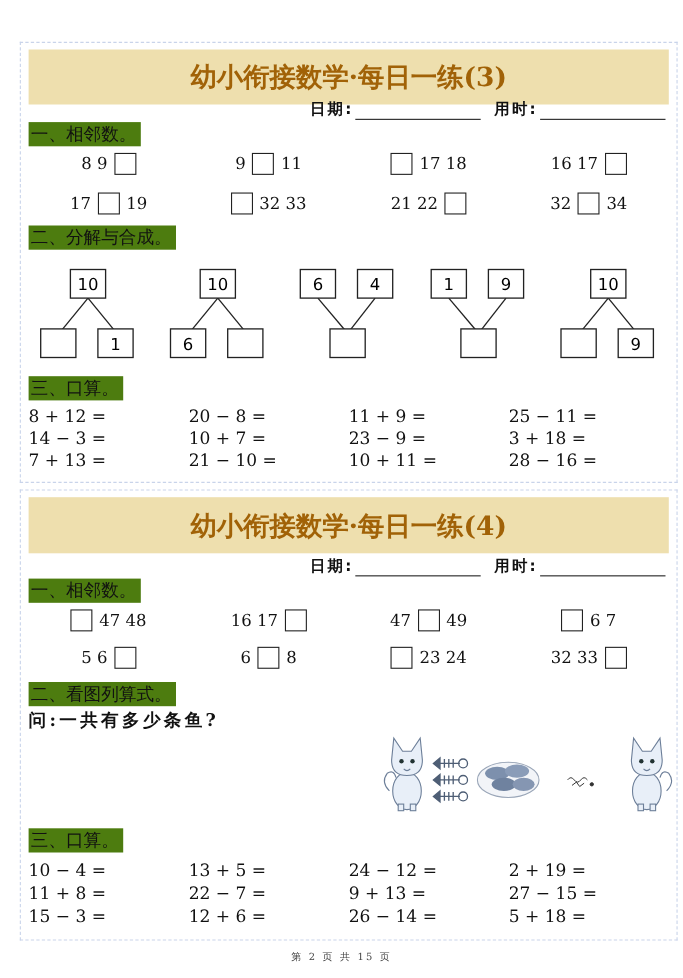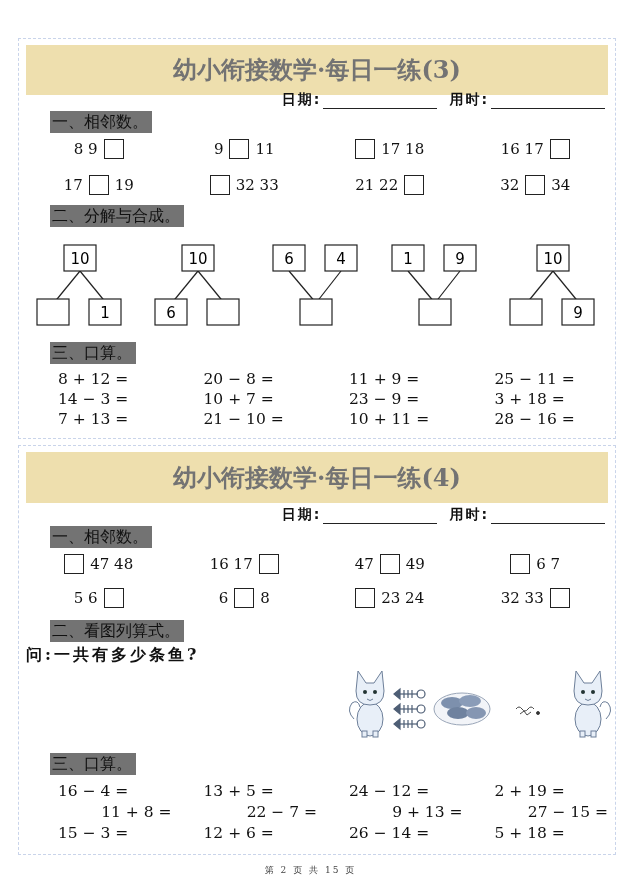--- a/index.html
+++ b/index.html
@@ -12,62 +12,61 @@
     border: 1.5px dashed #c9d4ea;
   }
   .sheet-1 { top: 38px; height: 401px; }
   .sheet-2 { top: 445px; height: 410px; }
 
   .title-band {
     position: absolute; left: 7px; right: 7px;
     background: #eedfae;
     display: flex; align-items: center; justify-content: center;
     font-family: "DejaVu Serif", serif; font-weight: bold;
-    font-size: 24px; color: #737373;
+    font-size: 24px; color: #a16207;
   }
   .sheet-1 .title-band { top: 6px; height: 50px; }
   .sheet-2 .title-band { top: 6px; height: 51px; }
 
   .meta-row {
     position: absolute; right: 10px;
     display: flex; align-items: flex-end; gap: 2px;
     font-family: "DejaVu Sans", sans-serif; font-size: 14px; font-weight: bold;
     letter-spacing: 2px;
   }
   .sheet-1 .meta-row { top: 52px; }
   .sheet-2 .meta-row { top: 60px; }
   .meta-line { display: inline-block; width: 114px; border-bottom: 1px solid #222; height: 16px; margin-right: 10px; }
   .meta-line.last { margin-right: 0; width: 114px; }
 
   .sec-label {
     position: absolute; left: 7px;
-    background: #737373;
+    background: #4d7c0f;
     font-family: "DejaVu Sans", sans-serif; font-size: 16px;
     padding: 0 4px 0 2px; height: 22px; line-height: 22px;
     color: #111;
-    margin-left: 24px;
   }
 
   .row {
     position: absolute; left: 7px; right: 7px;
     display: flex;
     font-family: "DejaVu Serif", serif; font-size: 15px;
   }
   .cell { width: 146px; display: flex; align-items: center; justify-content: center; gap: 6px; }
   .nbox { display: inline-block; width: 20px; height: 20px; border: 1.3px solid #222; background: #fff; }
 
   .tree { position: absolute; top: 0; }
   .tree svg { display: block; }
 
   .calc-row {
     position: absolute; left: 7px; right: 7px;
     display: flex;
     font-family: "DejaVu Serif", serif; font-size: 15.5px; line-height: 20px;
   }
-  .calc-row .c { width: 147px; white-space: pre; margin-left: 32px; }
+  .calc-row .c { width: 147px; white-space: pre; }
 
   .question {
     position: absolute; left: 7px;
     font-family: "DejaVu Serif", serif; font-size: 16px; font-weight: bold; letter-spacing: 3px;
   }
 
   .pic { position: absolute; }
 
   .footer {
     position: absolute; top: 864px; left: 0; right: 0;
@@ -338,26 +337,26 @@
         <path d="M241 38 Q244 41 247 38" fill="none"></path>
         <rect x="236" y="70" width="5" height="6"></rect>
         <rect x="247" y="70" width="5" height="6"></rect>
       </g>
     </svg>
   </div>
 
   <div class="sec-label" style="top:307px;">三、口算。</div>
 
   <div class="calc-row" style="top:335px;">
-    <span class="c">16 − 4 =</span>
+    <span class="c">10 − 4 =</span>
     <span class="c">13 + 5 =</span>
     <span class="c">24 − 12 =</span>
     <span class="c">2 + 19 =</span>
   </div>
-  <div class="calc-row" style="top:356px;text-align:right;">
+  <div class="calc-row" style="top:356px;">
     <span class="c">11 + 8 =</span>
     <span class="c">22 − 7 =</span>
     <span class="c">9 + 13 =</span>
     <span class="c">27 − 15 =</span>
   </div>
   <div class="calc-row" style="top:377px;">
     <span class="c">15 − 3 =</span>
     <span class="c">12 + 6 =</span>
     <span class="c">26 − 14 =</span>
     <span class="c">5 + 18 =</span>

